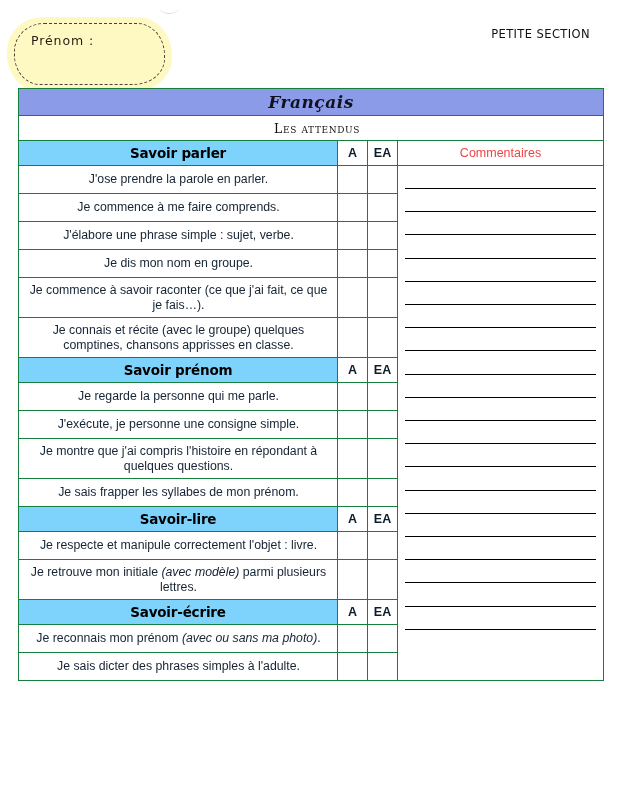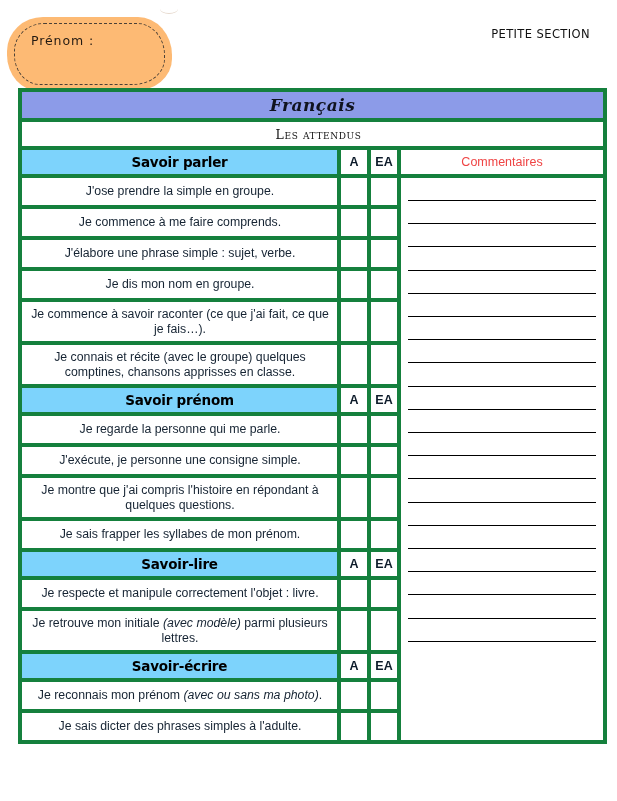--- a/index.html
+++ b/index.html
@@ -36,21 +36,21 @@
     white-space: nowrap;
   }
 
   
   #pupil-sticker {
     position: absolute;
     top: 17px;
     left: 7px;
     width: 165px;
     height: 74px;
-    background: #fdba74;
+    background: #fef9c3;
     border-radius: 36px 34px 38px 32px / 34px 38px 32px 36px;
     box-sizing: border-box;
   }
   #pupil-sticker-inner {
     position: absolute;
     top: 6px; left: 7px;
     right: 7px; bottom: 6px;
     border: 1.6px dashed #4a4036;
     border-radius: 30px 28px 32px 26px / 28px 32px 26px 30px;
     box-sizing: border-box;
@@ -80,21 +80,21 @@
   
   #skills-table {
     position: absolute;
     top: 88px;
     left: 18px;
     width: 585px;
     border-collapse: collapse;
     table-layout: fixed;
   }
   #skills-table td {
-    border: 4px solid #15803d;
+    border: 1px solid #15803d;
     padding: 0;
     vertical-align: middle;
     text-align: center;
   }
 
   col.c-label  { width: 319px; }
   col.c-a      { width: 30px;  }
   col.c-ea     { width: 30px;  }
   col.c-com    { width: 206px; }
 
@@ -218,21 +218,21 @@
       <tr>
         <td colspan="4" class="expectations-strip">Les attendus</td>
       </tr>
       <tr>
         <td class="section-title">Savoir parler</td>
         <td class="grade-head">A</td>
         <td class="grade-head">EA</td>
         <td class="comments-head">Commentaires</td>
       </tr>
       <tr>
-        <td class="skill-cell row-1line">J'ose prendre la simple en groupe.</td>
+        <td class="skill-cell row-1line">J'ose prendre la parole en parler.</td>
         <td class="mark-cell"></td>
         <td class="mark-cell"></td>
         <td class="comments-body" id="comments-cell" rowspan="17">
           <div id="comment-rules">
             <div class="rule-line" style="top: 22px;"></div>
             <div class="rule-line" style="top: 45.2px;"></div>
             <div class="rule-line" style="top: 68.4px;"></div>
             <div class="rule-line" style="top: 91.6px;"></div>
             <div class="rule-line" style="top: 114.8px;"></div>
             <div class="rule-line" style="top: 138px;"></div>

